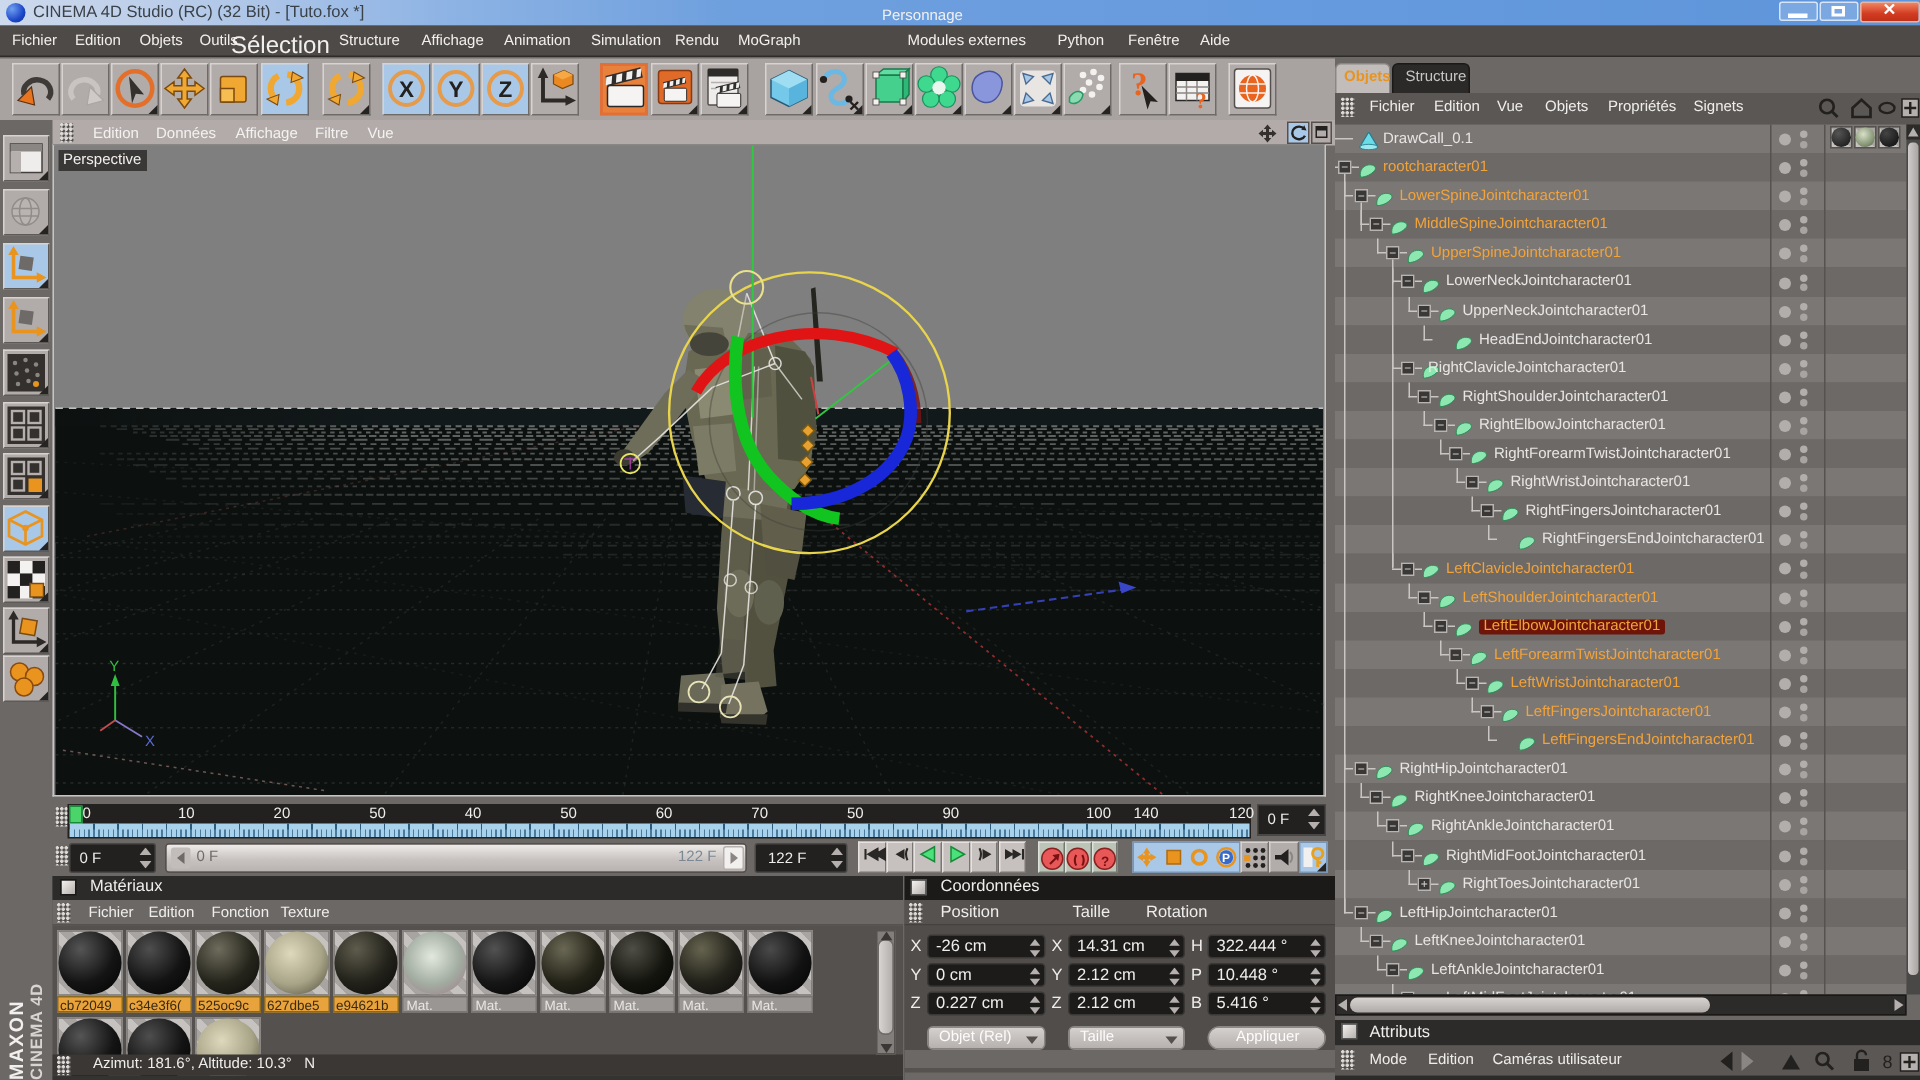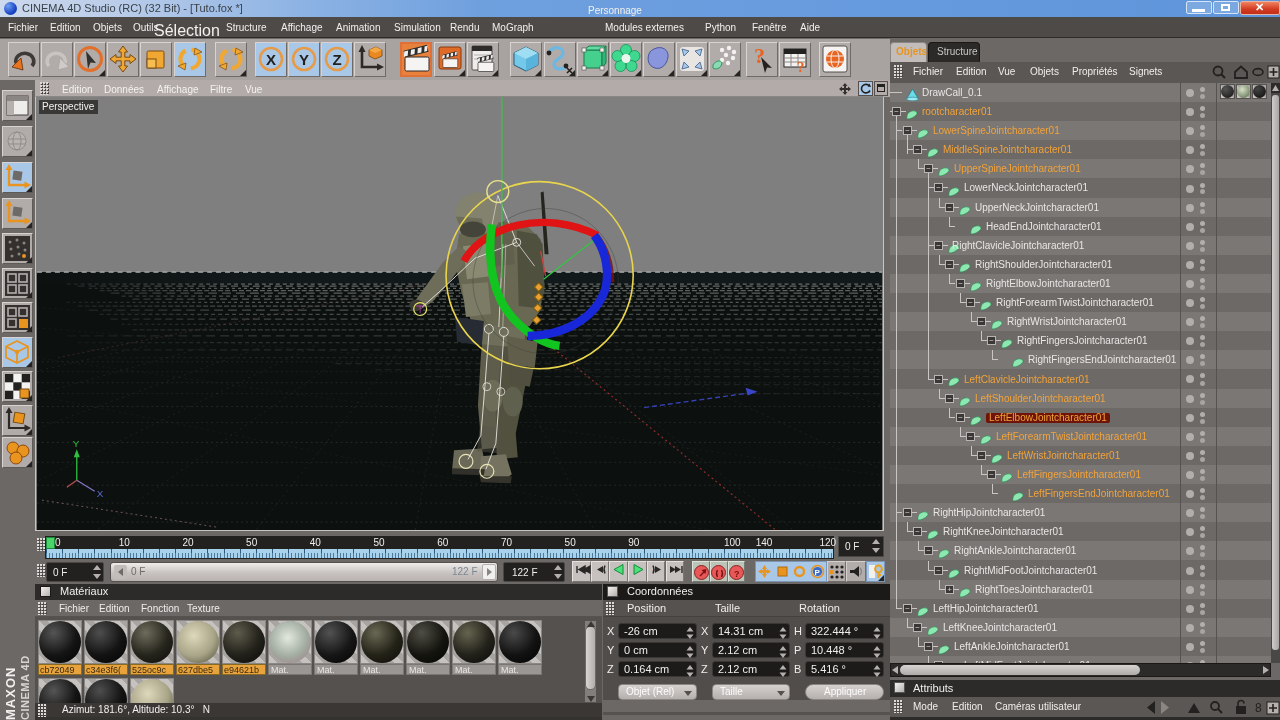--- a/index.html
+++ b/index.html
@@ -745,21 +745,21 @@
     </svg>
   </div>
 <div style="position:absolute;left:603px;top:584px;width:287px;height:136px;background:#54514e;"></div>
 <div style="position:absolute;left:603px;top:584px;width:287px;height:16px;background:#1c1a19;"></div>
 <div style="position:absolute;left:607px;top:586px;width:11px;height:11px;background:linear-gradient(135deg,#f4f2f0,#b5b0ae);border:1px solid #555;"></div>
 <div style="position:absolute;left:627px;top:586px;font-size:11px;color:#f0eeec;white-space:nowrap;line-height:1;">Coordonnées</div>
 <div style="position:absolute;left:603px;top:600px;width:287px;height:17px;background:#55524f;border-bottom:1px solid #44413e;"></div>
 <div class="grip" style="position:absolute;left:606px;top:602px;"></div>
 <div style="position:absolute;left:627px;top:603px;font-size:11px;color:#f0eeec;white-space:nowrap;line-height:1;">Position</div>
 <div style="position:absolute;left:715px;top:603px;font-size:11px;color:#f0eeec;white-space:nowrap;line-height:1;">Taille</div>
-<div style="position:absolute;left:799px;top:603px;font-size:11px;color:#f0eeec;white-space:nowrap;line-height:1;">Rotation</div>
+<div style="position:absolute;left:764px;top:603px;font-size:11px;color:#f0eeec;white-space:nowrap;line-height:1;">Rotation</div>
 <div style="position:absolute;left:603px;top:617px;width:287px;height:103px;background:#504d4a;"></div>
 <div style="position:absolute;left:607px;top:626px;font-size:11px;color:#f0eeec;white-space:nowrap;line-height:1;">X</div>
 <div style="position:absolute;left:618px;top:623px;width:79px;height:16px;background:#1c1b1a;border-radius:3px;border:1px solid #3a3836;"></div>
 <div style="position:absolute;left:624px;top:626px;font-size:11px;color:#f0eeec;white-space:nowrap;line-height:1;">-26 cm</div>
 <div style="position:absolute;left:686px;top:625px;width:8px;height:12px;"><svg width="8" height="12">
       <path d="M4 0 L7.5 4.5 L0.5 4.5 Z" fill="#b5b0ae"></path>
       <path d="M4 12 L7.5 7.5 L0.5 7.5 Z" fill="#b5b0ae"></path>
     </svg></div>
 <div style="position:absolute;left:701px;top:626px;font-size:11px;color:#f0eeec;white-space:nowrap;line-height:1;">X</div>
 <div style="position:absolute;left:712px;top:623px;width:78px;height:16px;background:#1c1b1a;border-radius:3px;border:1px solid #3a3836;"></div>
@@ -791,21 +791,21 @@
     </svg></div>
 <div style="position:absolute;left:794px;top:645px;font-size:11px;color:#f0eeec;white-space:nowrap;line-height:1;">P</div>
 <div style="position:absolute;left:805px;top:642px;width:79px;height:16px;background:#1c1b1a;border-radius:3px;border:1px solid #3a3836;"></div>
 <div style="position:absolute;left:811px;top:645px;font-size:11px;color:#f0eeec;white-space:nowrap;line-height:1;">10.448 °</div>
 <div style="position:absolute;left:873px;top:644px;width:8px;height:12px;"><svg width="8" height="12">
       <path d="M4 0 L7.5 4.5 L0.5 4.5 Z" fill="#b5b0ae"></path>
       <path d="M4 12 L7.5 7.5 L0.5 7.5 Z" fill="#b5b0ae"></path>
     </svg></div>
 <div style="position:absolute;left:607px;top:664px;font-size:11px;color:#f0eeec;white-space:nowrap;line-height:1;">Z</div>
 <div style="position:absolute;left:618px;top:661px;width:79px;height:16px;background:#1c1b1a;border-radius:3px;border:1px solid #3a3836;"></div>
-<div style="position:absolute;left:624px;top:664px;font-size:11px;color:#f0eeec;white-space:nowrap;line-height:1;">0.164 cm</div>
+<div style="position:absolute;left:624px;top:664px;font-size:11px;color:#f0eeec;white-space:nowrap;line-height:1;">0.227 cm</div>
 <div style="position:absolute;left:686px;top:663px;width:8px;height:12px;"><svg width="8" height="12">
       <path d="M4 0 L7.5 4.5 L0.5 4.5 Z" fill="#b5b0ae"></path>
       <path d="M4 12 L7.5 7.5 L0.5 7.5 Z" fill="#b5b0ae"></path>
     </svg></div>
 <div style="position:absolute;left:701px;top:664px;font-size:11px;color:#f0eeec;white-space:nowrap;line-height:1;">Z</div>
 <div style="position:absolute;left:712px;top:661px;width:78px;height:16px;background:#1c1b1a;border-radius:3px;border:1px solid #3a3836;"></div>
 <div style="position:absolute;left:718px;top:664px;font-size:11px;color:#f0eeec;white-space:nowrap;line-height:1;">2.12 cm</div>
 <div style="position:absolute;left:779px;top:663px;width:8px;height:12px;"><svg width="8" height="12">
       <path d="M4 0 L7.5 4.5 L0.5 4.5 Z" fill="#b5b0ae"></path>
       <path d="M4 12 L7.5 7.5 L0.5 7.5 Z" fill="#b5b0ae"></path>

